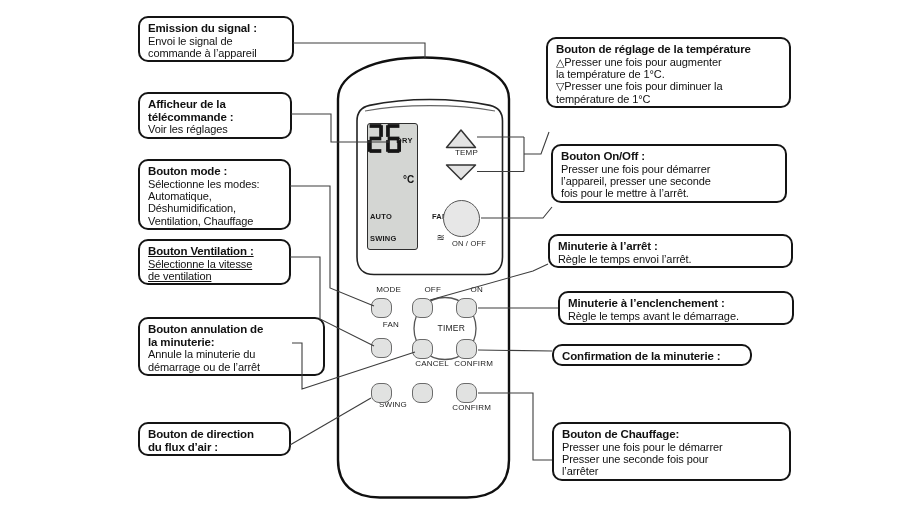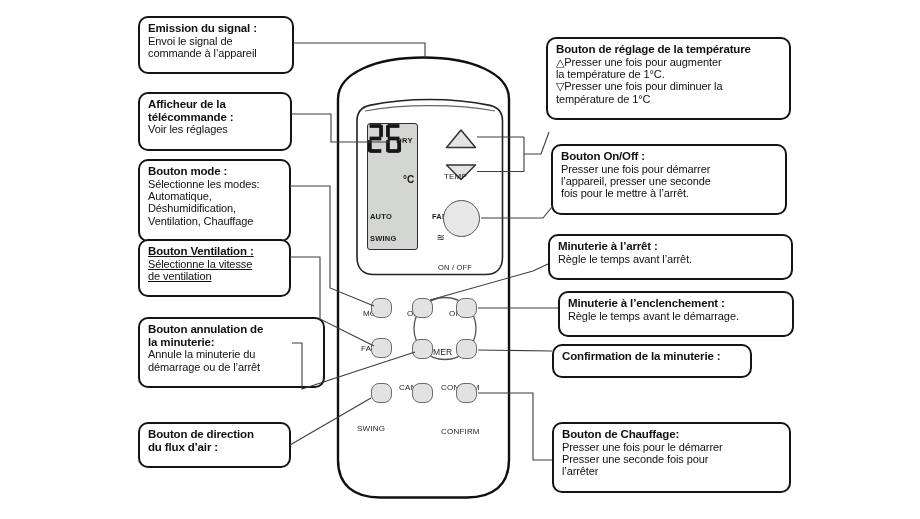--- a/index.html
+++ b/index.html
@@ -7,21 +7,21 @@
     position:relative;width:920px;height:519px;background:#fff;overflow:hidden;
     font-family:"Liberation Sans","DejaVu Sans",sans-serif;color:var(--ink,#111);
   }
   .stage svg{position:absolute;left:0;top:0;}
   .lines-svg{pointer-events:none;}
 
   
   .callout{
     position:absolute;box-sizing:border-box;background:#fff;
     border:2px solid var(--box-border,#111);border-radius:10px;
-    padding:4px 6px 13px 8px;
+    padding:4px 6px 1px 8px;
   }
   .callout .t{font-weight:bold;font-size:11.5px;line-height:12.6px;white-space:pre-line;letter-spacing:-0.15px;}
   .callout .b{font-size:11px;line-height:12.4px;white-space:pre-line;letter-spacing:-0.1px;}
 
   
   .lcd{
     position:absolute;left:367px;top:123px;width:51px;height:127px;box-sizing:border-box;
     background:var(--lcd-bg,#d4d6d3);border:1.5px solid #2e2e2e;border-radius:3px;
   }
   .lcd-mode{position:absolute;top:12px;right:4px;font-size:7.5px;font-weight:bold;letter-spacing:0.4px;color:#1a1a1a;}
@@ -34,21 +34,21 @@
 
   .btn{
     position:absolute;width:21px;height:20px;box-sizing:border-box;border-radius:8px;
     background:var(--button-fill,#e1e2e1);border:1.4px solid var(--button-border,#6b6b6b);
     cursor:pointer;
   }
   .onoff{
     position:absolute;left:443px;top:200px;width:37px;height:37px;box-sizing:border-box;
     border-radius:50%;background:#e7e7e7;border:1.5px solid #555;cursor:pointer;
   }
-  .lbl{position:absolute;font-size:8px;color:#1c1c1c;text-align:left;letter-spacing:0.2px;margin-top:24px;}
+  .lbl{position:absolute;font-size:8px;color:#1c1c1c;text-align:right;letter-spacing:0.2px;}
 </style>
 </head>
 <body>
 
 <div class="stage">
 
   <svg width="920" height="519" viewBox="0 0 920 519">
     <path d="M 338,460 L 338,99 C 338,73 376,57.5 423.5,57.5 C 471,57.5 509,73 509,99 L 509,460 C 509,485 493,497.5 467,497.5 L 380,497.5 C 354,497.5 338,485 338,460 Z" fill="#ffffff" stroke="#101010" stroke-width="2.4"></path>
     <path d="M 357,257 L 357,121 C 357,112.5 361,107.3 369.5,105.4 C 407,97.6 452,97.6 490,105.4 C 498.5,107.3 502.5,112.5 502.5,121 L 502.5,257 C 502.5,268 496.5,274.5 485.5,274.5 L 374,274.5 C 363,274.5 357,268 357,257 Z" fill="#ffffff" stroke="#222" stroke-width="1.6"></path>
     <path d="M 365,111 C 403,103.8 457,103.8 495,111" fill="none" stroke="#666" stroke-width="1.1"></path>
@@ -149,21 +149,21 @@
 température de 1°C</div>
   </div>
   <div class="callout" style="left:551px;top:144px;width:236px;">
     <div class="t">Bouton On/Off :</div>
     <div class="b">Presser une fois pour démarrer
 l’appareil, presser une seconde
 fois pour le mettre à l’arrêt.</div>
   </div>
   <div class="callout" style="left:548px;top:234px;width:245px;">
     <div class="t">Minuterie à l’arrêt :</div>
-    <div class="b">Règle le temps avant l’arrêt.</div>
+    <div class="b">Règle le temps envoi l’arrêt.</div>
   </div>
   <div class="callout" style="left:558px;top:291px;width:236px;">
     <div class="t">Minuterie à l’enclenchement :</div>
     <div class="b">Règle le temps avant le démarrage.</div>
   </div>
   <div class="callout" style="left:552px;top:344px;width:200px;">
     <div class="t">Confirmation de la minuterie :</div>
   </div>
   <div class="callout" style="left:552px;top:422px;width:239px;">
     <div class="t">Bouton de Chauffage:</div>

